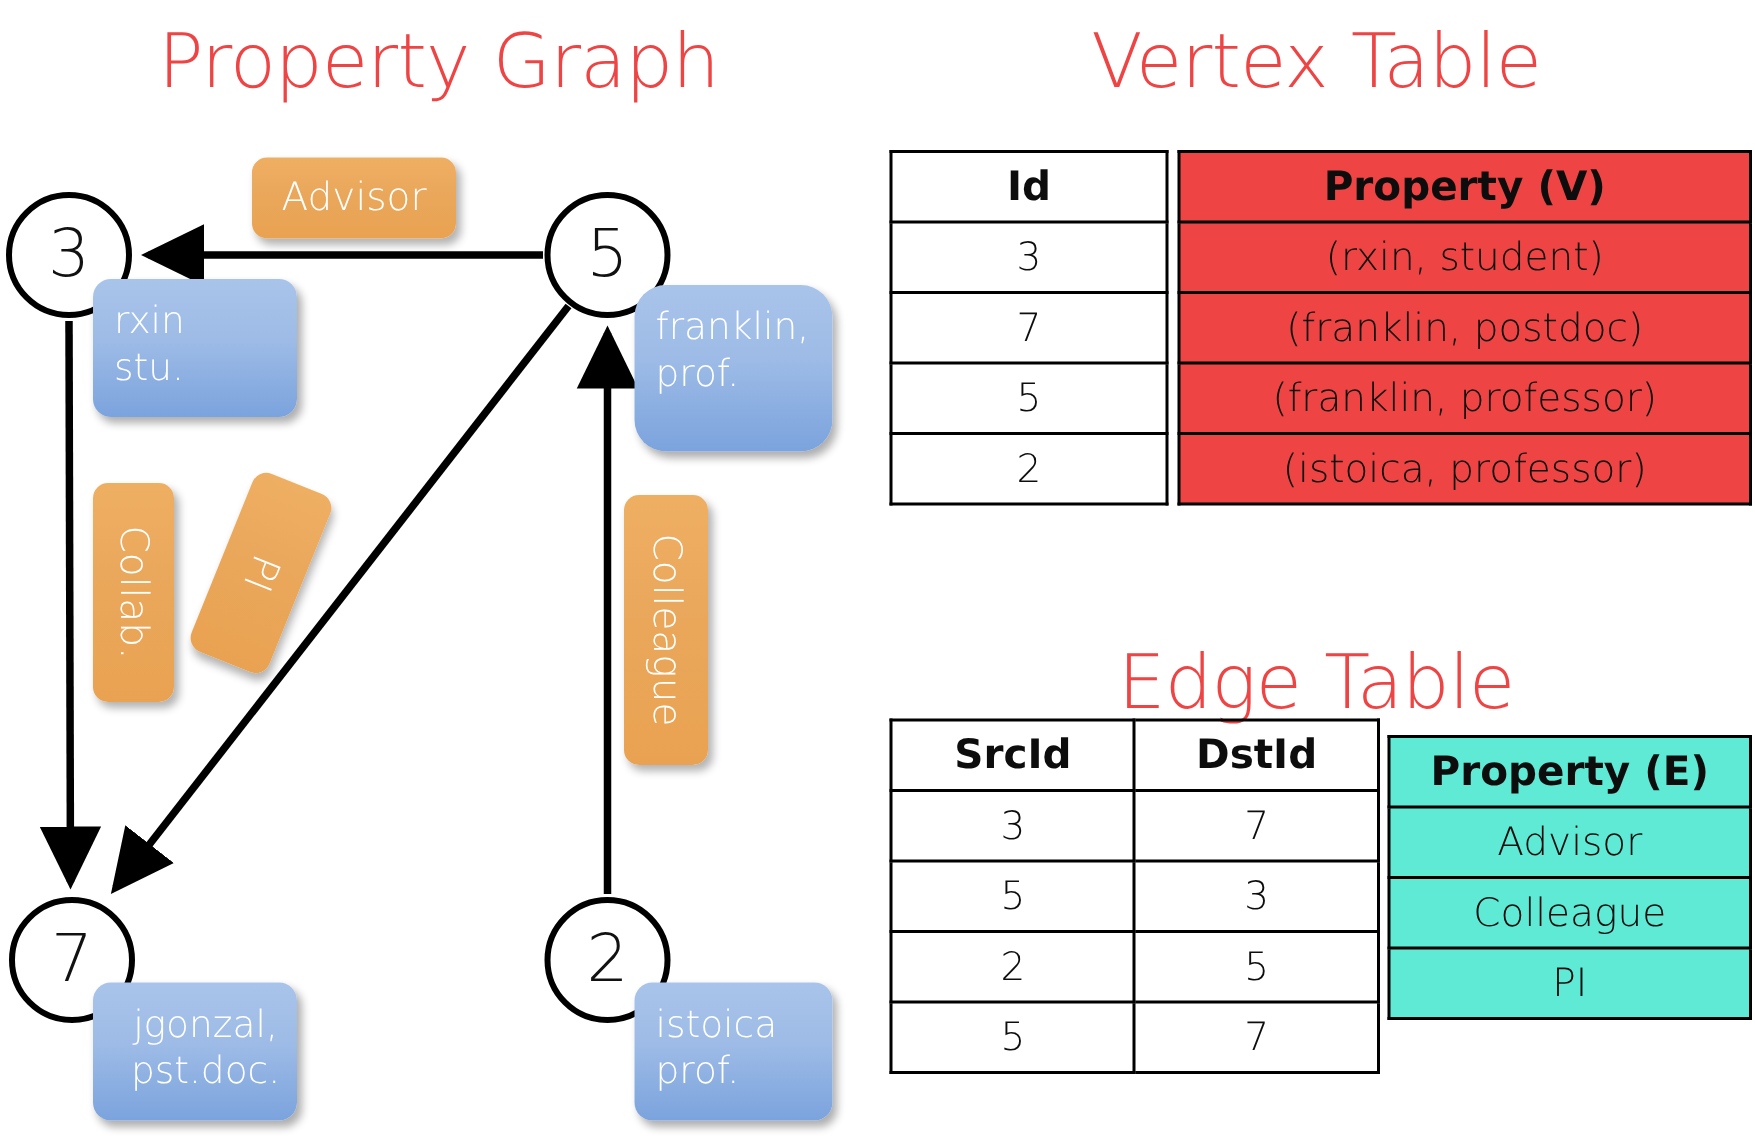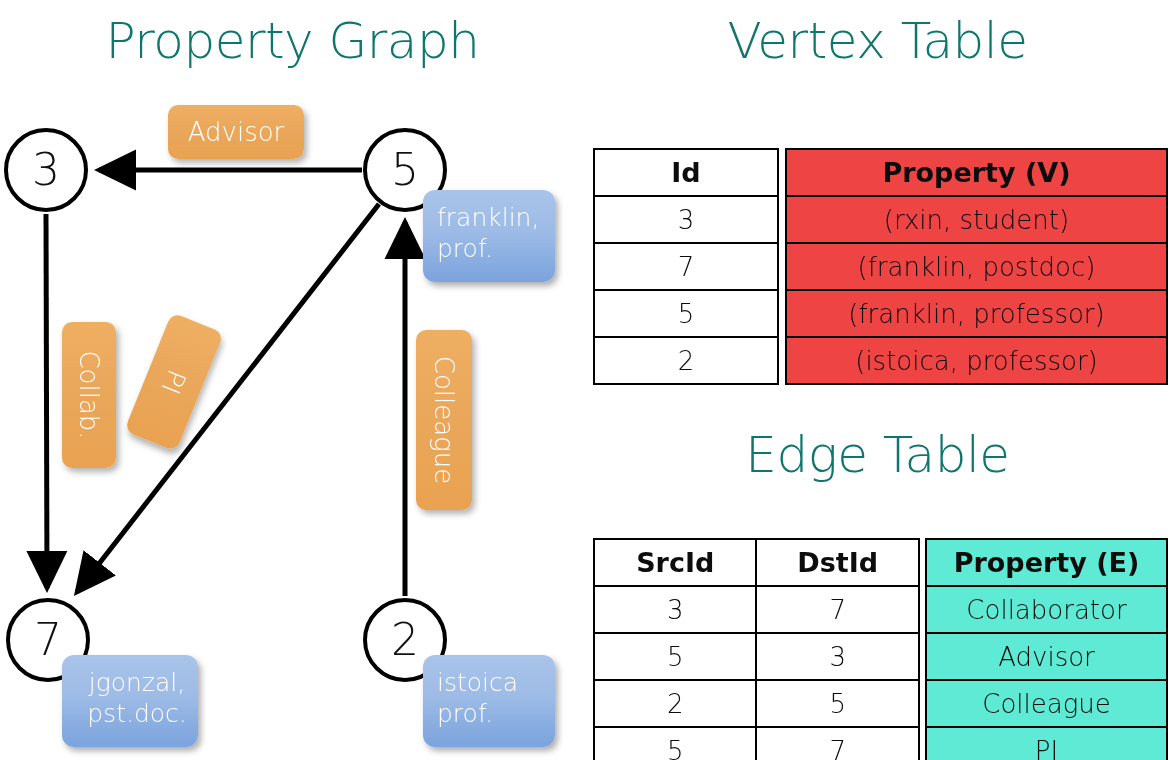--- a/index.html
+++ b/index.html
@@ -14,21 +14,21 @@
     overflow: hidden;
     font-family: "Liberation Sans", sans-serif;
     color: #000000;
   }
 
   
   .title {
     position: absolute;
     font-weight: 300;
     font-family: "DejaVu Sans", sans-serif;
-    color: #0f766e;
+    color: #ef4444;
     letter-spacing: -0.5px;
     white-space: nowrap;
   }
   #title-property-graph { left: 0; top: 12px; width: 585px; text-align: center; font-size: 50px; }
   #title-vertex-table   { left: 585px; top: 12px; width: 585px; text-align: center; font-size: 50px; }
   #title-edge-table     { left: 585px; top: 400px; width: 585px; text-align: center; font-size: 50px; margin-top: 26px; }
 
   
   #graph-panel {
     position: absolute;
@@ -73,21 +73,21 @@
     font-family: "DejaVu Sans", sans-serif;
     font-weight: 300;
     font-size: 25px;
     line-height: 1.25;
     padding: 12px 0 12px 14px;
     box-sizing: border-box;
     z-index: 8;
     white-space: pre-line;
   }
   #prop-rxin     { left: 62px;  top: 186px; width: 136px; height: 92px; }
-  #prop-franklin { left: 423px; top: 190px; width: 132px; height: 92px; }
+  #prop-franklin { left: 423px; top: 190px; width: 132px; height: 111px; border-radius: 21px; }
   #prop-jgonzal  { left: 62px;  top: 655px; width: 136px; height: 92px; text-align: center; }
   #prop-istoica  { left: 423px; top: 655px; width: 132px; height: 92px; }
 
   
   .edge-label {
     position: absolute;
     border-radius: 10px;
     background: linear-gradient(to bottom, #efaf63 0%, #eaa85c 40%, #e9a251 100%);
     box-shadow: 3px 4px 6px rgba(0,0,0,0.3);
     color: #ffffff;
@@ -118,41 +118,40 @@
   }
   #edge-pi .vtext { transform: rotate(90deg); }
   .vtext { display: block; }
 
   
   .tbl {
     position: absolute;
     border-collapse: collapse;
     font-family: "DejaVu Sans", sans-serif;
     font-weight: 300;
-    margin-top: 48px;
   }
   .tbl td, .tbl th {
     border: 2px solid #000;
     text-align: center;
     font-weight: 300;
     font-size: 26px;
     color: #0d0d0d;
     padding: 0;
     height: 47px;
     box-sizing: border-box;
   }
   .tbl th { font-weight: bold; font-size: 27px; }
 
   
   #vtable-id      { left: 593px; top: 100px; width: 186px; }
   #vtable-prop    { left: 785px; top: 100px; width: 383px; }
   #vtable-prop th, #vtable-prop td { background: #ef4444; }
 
   
-  #etable-ids     { left: 593px; top: 490px; width: 327px; }
+  #etable-ids     { left: 593px; top: 479px; width: 327px; }
   #etable-ids td, #etable-ids th { width: 163px; }
   #etable-prop    { left: 925px; top: 490px; width: 243px; }
   #etable-prop th, #etable-prop td { background: #5eead4; }
 
   .tbl td.rowcell { background: #fff; }
 </style>
 </head>
 <body>
 
 <div class="title" id="title-property-graph">Property Graph</div>
@@ -175,20 +174,22 @@
     <line x1="379" y1="204" x2="77" y2="592" stroke="#000" stroke-width="5" marker-end="url(#arrowhead)"></line>
 
     <line x1="405" y1="596" x2="405" y2="222" stroke="#000" stroke-width="5" marker-end="url(#arrowhead)"></line>
   </svg>
 
   <div class="vertex" id="vertex-3">3</div>
   <div class="vertex" id="vertex-5">5</div>
   <div class="vertex" id="vertex-7">7</div>
   <div class="vertex" id="vertex-2">2</div>
 
+  <div class="prop-box" id="prop-rxin">rxin
+stu.</div>
   <div class="prop-box" id="prop-franklin">franklin,
 prof.</div>
   <div class="prop-box" id="prop-jgonzal">jgonzal,
 pst.doc.</div>
   <div class="prop-box" id="prop-istoica">istoica
 prof.</div>
 
   <div class="edge-label" id="edge-advisor">
     <span class="htext">Advisor</span>
   </div>
@@ -267,23 +268,20 @@
   </tr>
 </tbody>
   </table>
 
 <table class="tbl" id="etable-prop">
   <tbody>
       <tr>
     <th>Property (E)</th>
   </tr>
   <tr>
-        <td>Collaborator</td>
-      </tr>
-  <tr>
         <td>Advisor</td>
       </tr>
   <tr>
         <td>Colleague</td>
       </tr>
   <tr>
         <td>PI</td>
       </tr>
 </tbody>
   </table>

